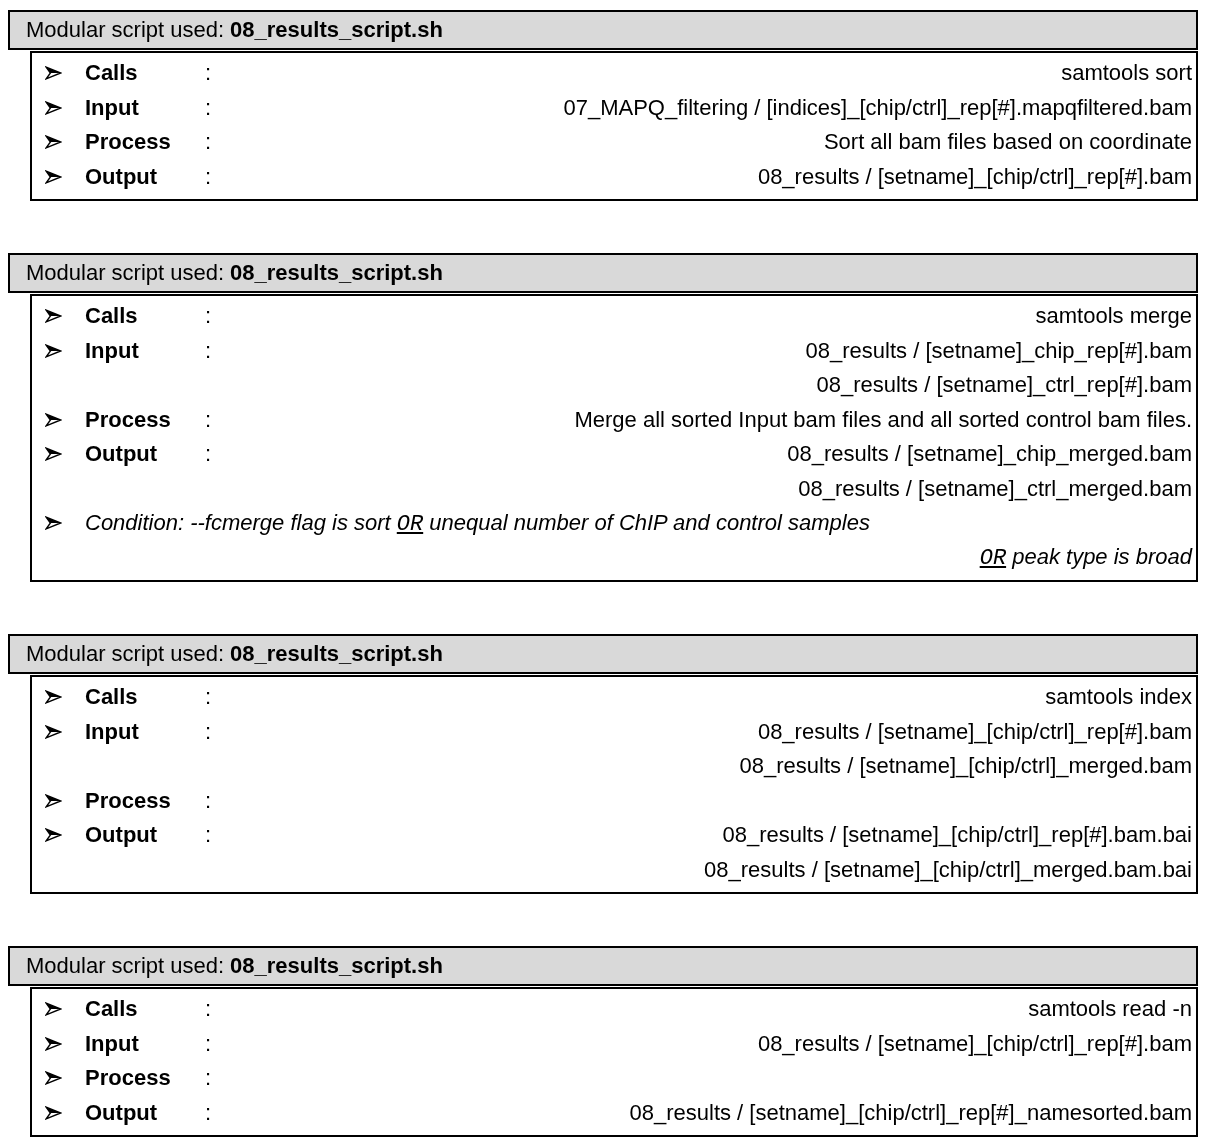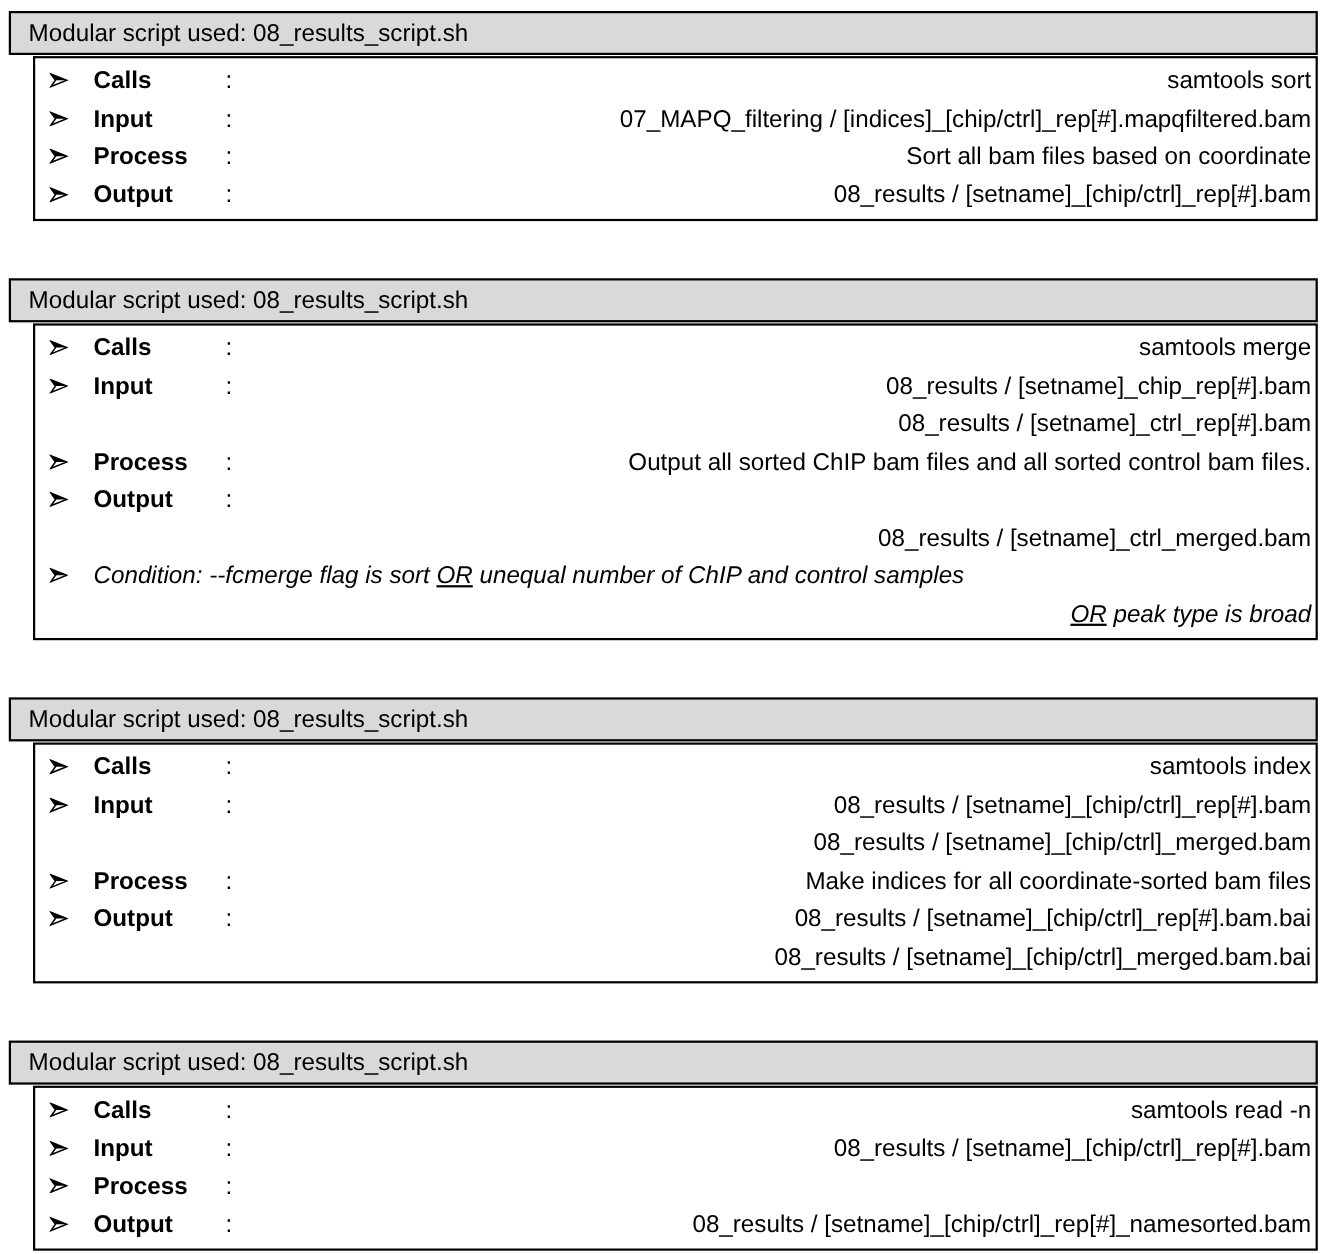--- a/index.html
+++ b/index.html
@@ -23,21 +23,21 @@
     background: #d9d9d9;
     border: 2px solid #000000;
     height: 36px;
     display: flex;
     align-items: center;
     padding-left: 16px;
     box-sizing: content-box;
     white-space: nowrap;
   }
   .box-header .script {
-    font-weight: normal;
+    font-weight: bold;
     margin-left: 6px;
   }
   .box-body {
     border: 2px solid #000000;
     margin-left: 22px;
     margin-top: 1px;
     padding: 3px 4px 5px 13px;
   }
   .row {
     display: flex;
@@ -55,21 +55,21 @@
   .label-cell {
     width: 120px;
     flex: none;
     font-weight: bold;
   }
   .colon-cell { width: 14px; flex: none; }
   .spacer-cell { width: 134px; flex: none; }
   .text-cell { flex: 1; text-align: right; }
   .cond-cell { flex: 1; font-style: italic; }
   .italic .text-cell { font-style: italic; }
-  .u { text-decoration: underline; }
+  .u { text-decoration: underline; font-family: Liberation Mono, monospace; }
 </style>
 </head>
 <body>
 
 <div class="doc" id="doc">
     <section class="box">
     <div class="box-header">
       <span class="hlabel">Modular script used:</span>
       <span class="script">08_results_script.sh</span>
     </div>
@@ -155,31 +155,32 @@
         </div>
         <div class="row">
           <span class="bullet-cell">
             <svg width="17" height="14" viewBox="0 0 17 14" aria-hidden="true">
               <path d="M1.2 1.2 L15.6 7 L1.2 12.8 L5.4 7 Z" fill="#ffffff" stroke="#000000" stroke-width="1.4" stroke-linejoin="miter"></path>
               <path d="M1.2 1.2 L15.6 7 L5.4 7 Z" fill="#000000"></path>
             </svg>
           </span>
           <span class="label-cell">Process</span>
           <span class="colon-cell">:</span>
-          <span class="text-cell">Output all sorted ChIP bam files and all sorted control bam files.</span>
+          <span class="text-cell">Merge all sorted Input bam files and all sorted control bam files.</span>
         </div>
         <div class="row">
           <span class="bullet-cell">
             <svg width="17" height="14" viewBox="0 0 17 14" aria-hidden="true">
               <path d="M1.2 1.2 L15.6 7 L1.2 12.8 L5.4 7 Z" fill="#ffffff" stroke="#000000" stroke-width="1.4" stroke-linejoin="miter"></path>
               <path d="M1.2 1.2 L15.6 7 L5.4 7 Z" fill="#000000"></path>
             </svg>
           </span>
           <span class="label-cell">Output</span>
           <span class="colon-cell">:</span>
+          <span class="text-cell">08_results / [setname]_chip_merged.bam</span>
         </div>
         <div class="row">
           <span class="bullet-cell"></span>
           <span class="spacer-cell"></span>
           <span class="text-cell">08_results / [setname]_ctrl_merged.bam</span>
         </div>
         <div class="row">
           <span class="bullet-cell">
             <svg width="17" height="14" viewBox="0 0 17 14" aria-hidden="true">
               <path d="M1.2 1.2 L15.6 7 L1.2 12.8 L5.4 7 Z" fill="#ffffff" stroke="#000000" stroke-width="1.4" stroke-linejoin="miter"></path>
@@ -230,21 +231,20 @@
         </div>
         <div class="row">
           <span class="bullet-cell">
             <svg width="17" height="14" viewBox="0 0 17 14" aria-hidden="true">
               <path d="M1.2 1.2 L15.6 7 L1.2 12.8 L5.4 7 Z" fill="#ffffff" stroke="#000000" stroke-width="1.4" stroke-linejoin="miter"></path>
               <path d="M1.2 1.2 L15.6 7 L5.4 7 Z" fill="#000000"></path>
             </svg>
           </span>
           <span class="label-cell">Process</span>
           <span class="colon-cell">:</span>
-          <span class="text-cell">Make indices for all coordinate-sorted bam files</span>
         </div>
         <div class="row">
           <span class="bullet-cell">
             <svg width="17" height="14" viewBox="0 0 17 14" aria-hidden="true">
               <path d="M1.2 1.2 L15.6 7 L1.2 12.8 L5.4 7 Z" fill="#ffffff" stroke="#000000" stroke-width="1.4" stroke-linejoin="miter"></path>
               <path d="M1.2 1.2 L15.6 7 L5.4 7 Z" fill="#000000"></path>
             </svg>
           </span>
           <span class="label-cell">Output</span>
           <span class="colon-cell">:</span>

